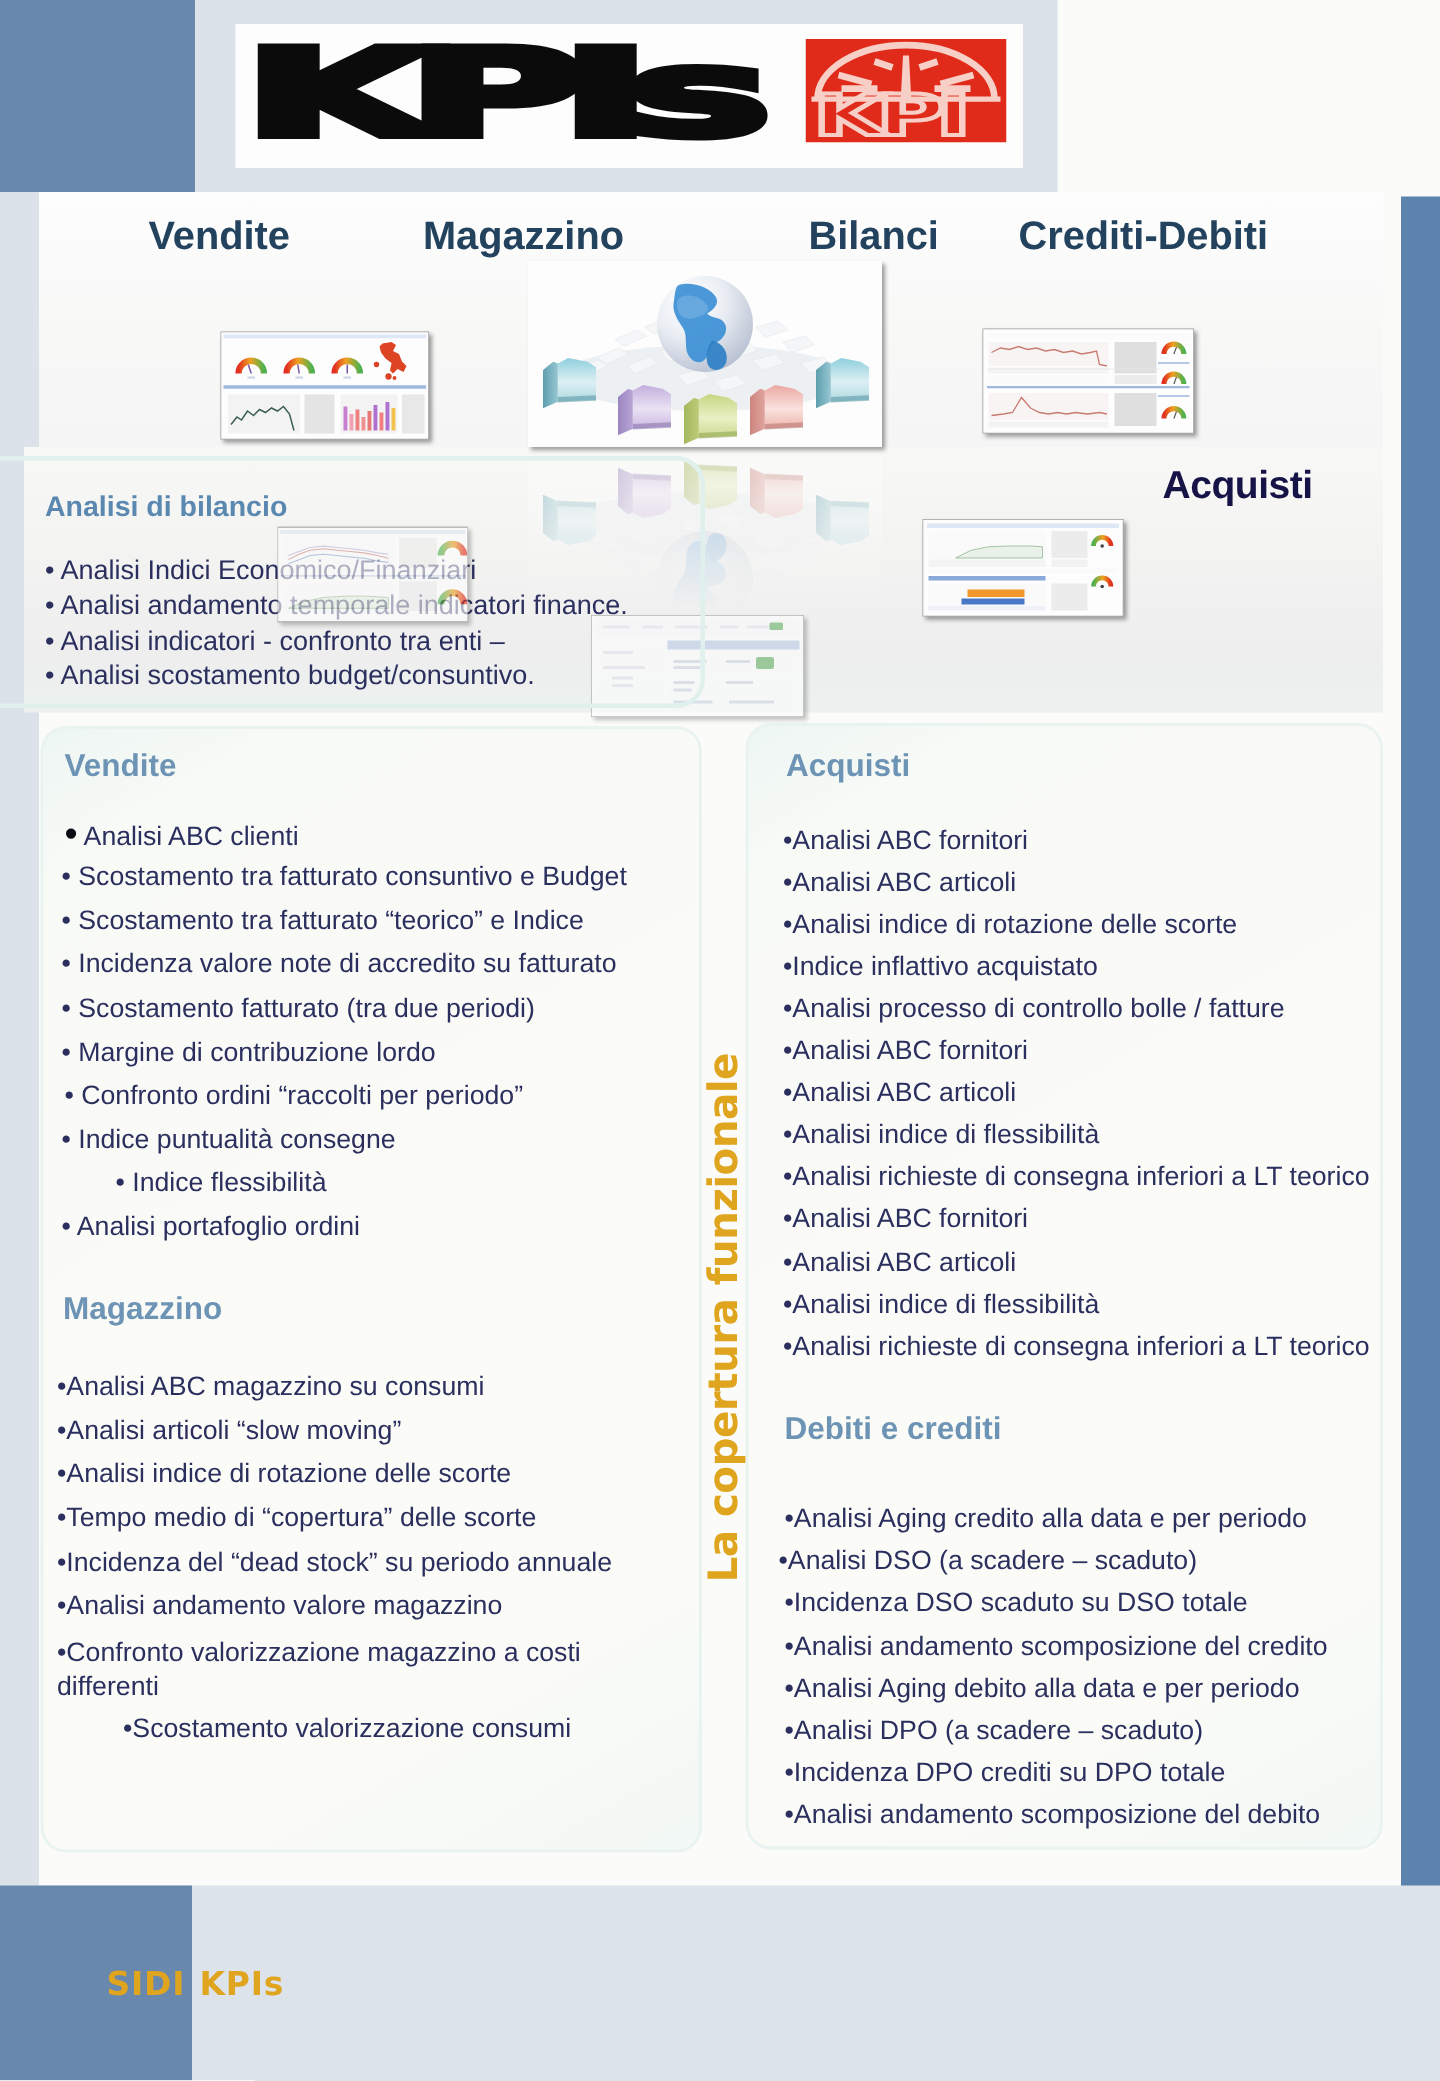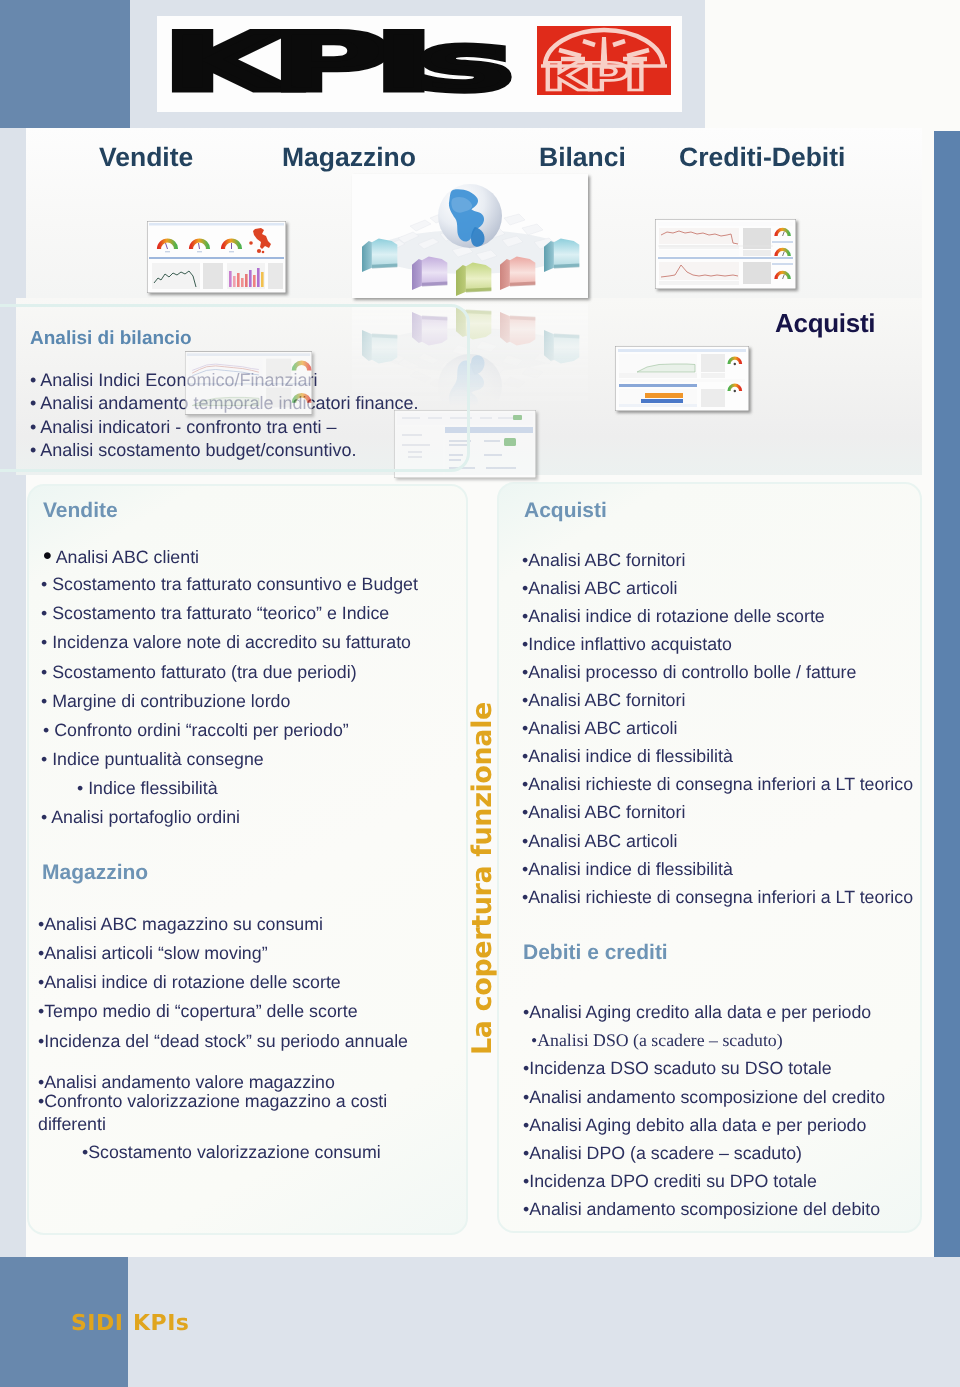--- a/index.html
+++ b/index.html
@@ -607,42 +607,42 @@
       <div class="row" style="left: 14px; top: 234.9px;"><span>• </span><span>Confronto ordini “raccolti per periodo”</span></div>
       <div class="row" style="left: 12px; top: 264.05px;"><span>• </span><span>Indice puntualità consegne</span></div>
       <div class="row" style="left: 12px; top: 293.2px; margin-left: 36px;"><span>• </span><span>Indice flessibilità</span></div>
       <div class="row" style="left: 12px; top: 322.35px;"><span>• </span><span>Analisi portafoglio ordini</span></div>
       <div class="sec-title" style="left: 13px; top: 376px;">Magazzino</div>
       <div class="row" style="left: 9px; top: 429px;"><span>•</span><span>Analisi ABC magazzino su consumi</span></div>
       <div class="row" style="left: 9px; top: 458.15px;"><span>•</span><span>Analisi articoli “slow moving”</span></div>
       <div class="row" style="left: 9px; top: 487.3px;"><span>•</span><span>Analisi indice di rotazione delle scorte</span></div>
       <div class="row" style="left: 9px; top: 516.45px;"><span>•</span><span>Tempo medio di “copertura” delle scorte</span></div>
       <div class="row" style="left: 9px; top: 545.6px;"><span>•</span><span>Incidenza del “dead stock” su periodo annuale</span></div>
-      <div class="row" style="left: 9px; top: 574.75px; margin-top: 12px;"><span>•</span><span>Analisi andamento valore magazzino</span></div>
+      <div class="row" style="left: 9px; top: 574.75px;"><span>•</span><span>Analisi andamento valore magazzino</span></div>
       <div class="row w" style="left: 9px; top: 603.9px;"><span>•</span><span>Confronto valorizzazione magazzino a costi differenti</span></div>
       <div class="row" style="left: 9px; top: 656.55px; margin-left: 44px;"><span>•</span><span>Scostamento valorizzazione consumi</span></div>
     </div>
   <div class="card card-r">
       <div class="sec-title" style="left: 25px; top: 16px;">Acquisti</div>
       <div class="row" style="left: 23px; top: 67px;"><span>•</span><span>Analisi  ABC fornitori</span></div>
       <div class="row" style="left: 23px; top: 95.05px;"><span>•</span><span>Analisi  ABC articoli</span></div>
       <div class="row" style="left: 23px; top: 123.1px;"><span>•</span><span>Analisi indice di rotazione delle scorte</span></div>
       <div class="row" style="left: 23px; top: 151.15px;"><span>•</span><span>Indice inflattivo acquistato</span></div>
       <div class="row" style="left: 23px; top: 179.2px;"><span>•</span><span>Analisi processo di controllo bolle / fatture</span></div>
       <div class="row" style="left: 23px; top: 207.25px;"><span>•</span><span>Analisi  ABC fornitori</span></div>
       <div class="row" style="left: 23px; top: 235.3px;"><span>•</span><span>Analisi  ABC articoli</span></div>
       <div class="row" style="left: 23px; top: 263.35px;"><span>•</span><span>Analisi indice di flessibilità</span></div>
       <div class="row" style="left: 23px; top: 291.4px;"><span>•</span><span>Analisi richieste di consegna inferiori a LT teorico</span></div>
       <div class="row" style="left: 23px; top: 319.45px;"><span>•</span><span>Analisi  ABC fornitori</span></div>
       <div class="row" style="left: 23px; top: 347.5px;"><span>•</span><span>Analisi  ABC articoli</span></div>
       <div class="row" style="left: 23px; top: 375.55px;"><span>•</span><span>Analisi indice di flessibilità</span></div>
       <div class="row" style="left: 23px; top: 403.6px;"><span>•</span><span>Analisi richieste di consegna inferiori a LT teorico</span></div>
       <div class="sec-title" style="left: 24px; top: 458px;">Debiti e crediti</div>
       <div class="row" style="left: 24px; top: 519px;"><span>•</span><span>Analisi  Aging credito alla data e per periodo</span></div>
-      <div class="row" style="left: 32px; top: 547.2px; font-family: Liberation Serif, serif;"><span>•</span><span>Analisi DSO (a scadere – scaduto)</span></div>
+      <div class="row" style="left: 20px; top: 547.2px;"><span>•</span><span>Analisi DSO (a scadere – scaduto)</span></div>
       <div class="row" style="left: 24px; top: 575.4px;"><span>•</span><span>Incidenza DSO scaduto su DSO totale</span></div>
       <div class="row" style="left: 24px; top: 603.6px;"><span>•</span><span>Analisi andamento scomposizione del credito</span></div>
       <div class="row" style="left: 24px; top: 631.8px;"><span>•</span><span>Analisi  Aging debito alla data e per periodo</span></div>
       <div class="row" style="left: 24px; top: 660px;"><span>•</span><span>Analisi DPO (a scadere – scaduto)</span></div>
       <div class="row" style="left: 24px; top: 688.2px;"><span>•</span><span>Incidenza DPO crediti su DPO totale</span></div>
       <div class="row" style="left: 24px; top: 716.4px;"><span>•</span><span>Analisi andamento scomposizione del debito</span></div>
     </div>
 
   <div class="vlabel">La copertura funzionale</div>
 

